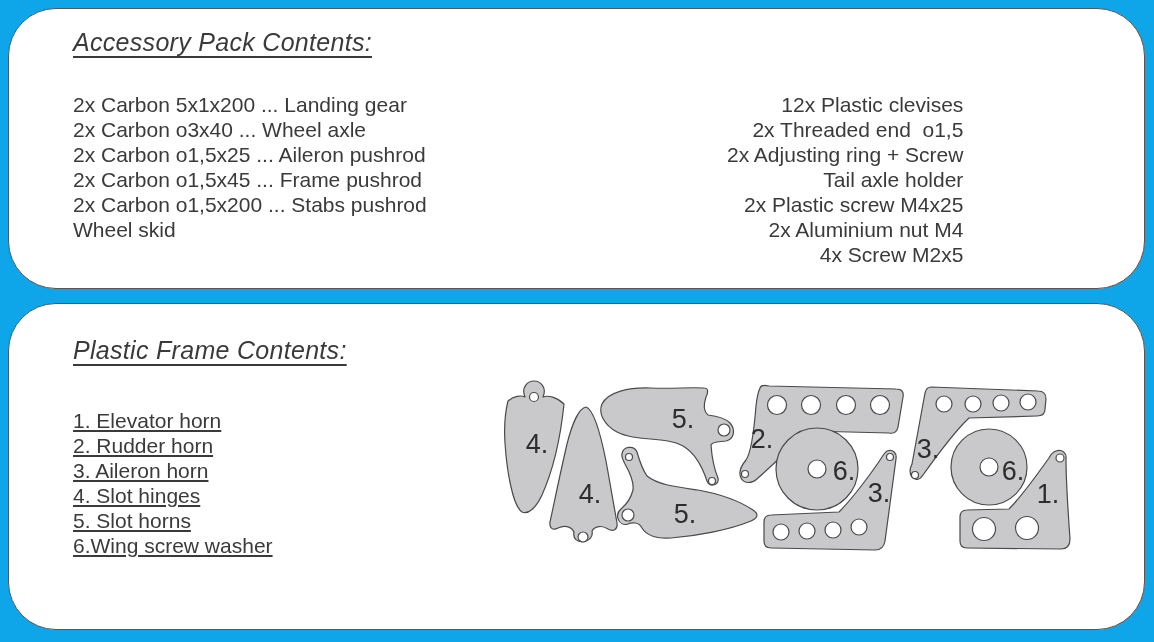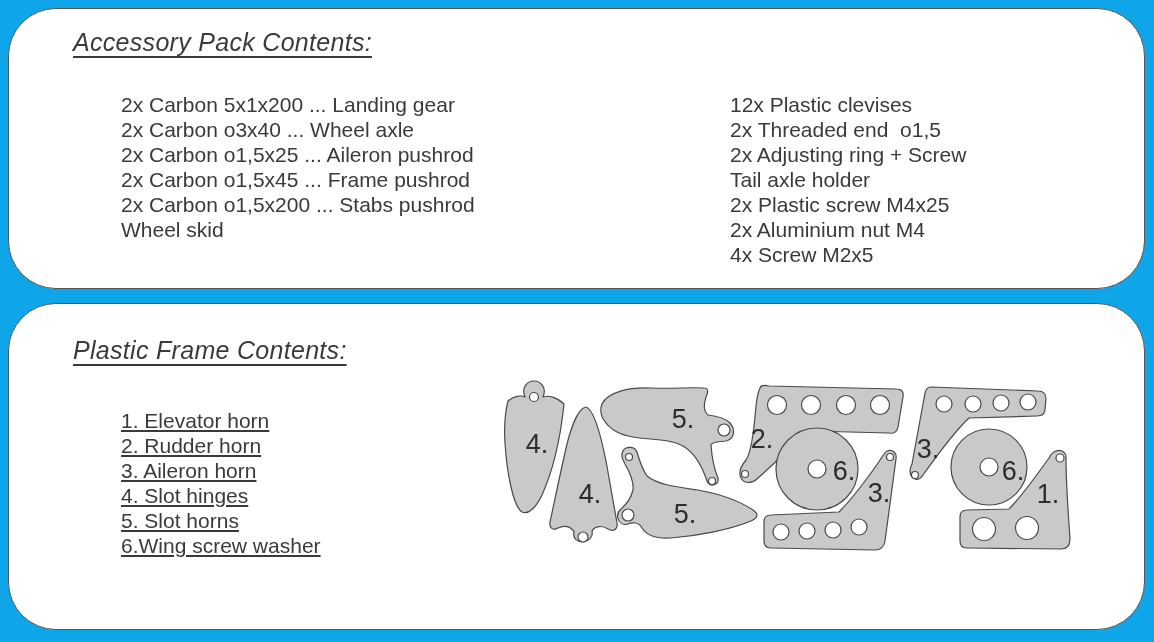--- a/index.html
+++ b/index.html
@@ -31,30 +31,30 @@
     font-weight:400;
     color:#3a3a3a;
     text-decoration:underline;
     text-underline-offset:5px;
     text-decoration-thickness:1.6px;
     letter-spacing:0.3px;
     white-space:pre;
   }
   .panel-top .panel-title{top:19px;}
   .panel-bottom .panel-title{top:32px;}
-  .list{position:absolute;margin-left:48px;}
+  .list{position:absolute;}
   .list .row{
     font-size:21px;
     line-height:25px;
     height:25px;
     color:#3a3a3a;
     white-space:pre;
   }
   .list-left{left:64px;top:83px;}
-  .list-right{left:673px;top:83px;}
+  .list-right{left:718px;top:83px;text-align:right;}
   .list-frame{left:64px;top:104px;text-decoration:underline;}
   .list-frame .row{line-height:25px;height:25px;}
   .diagram{
     position:absolute;
     left:480px;top:73px;
     width:600px;height:180px;
   }
   .diagram text{
     font-family:"Liberation Sans",sans-serif;
     font-size:27px;

